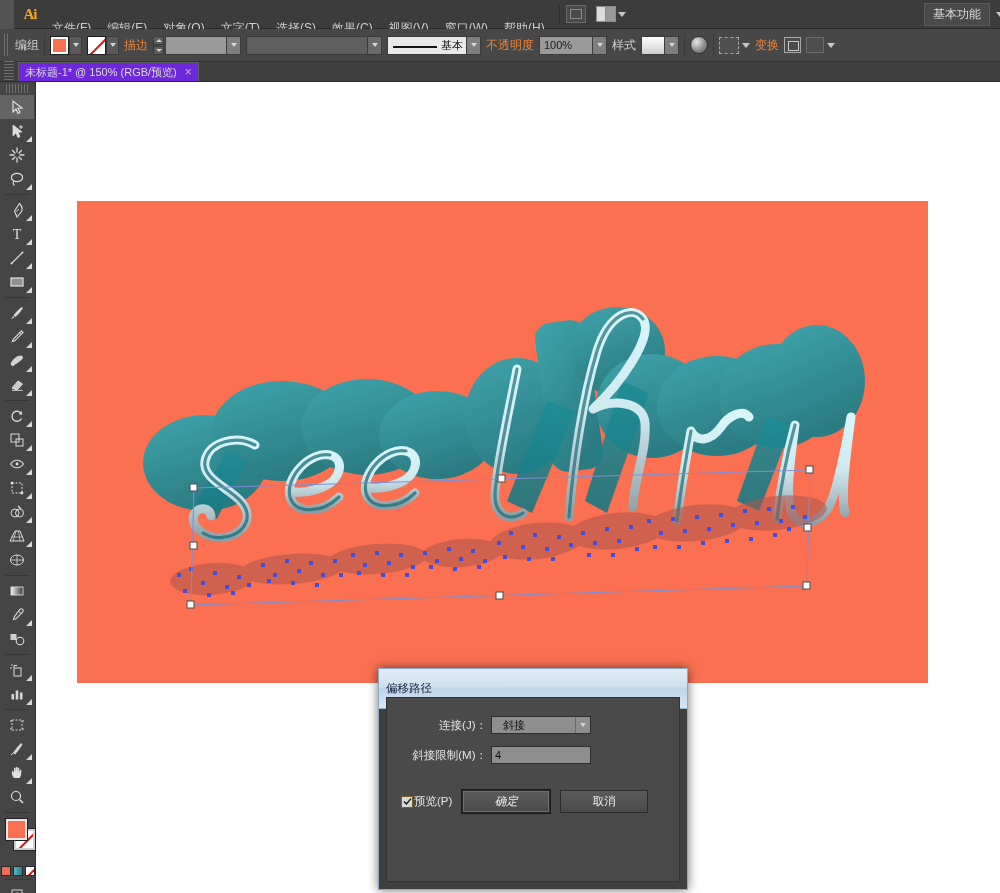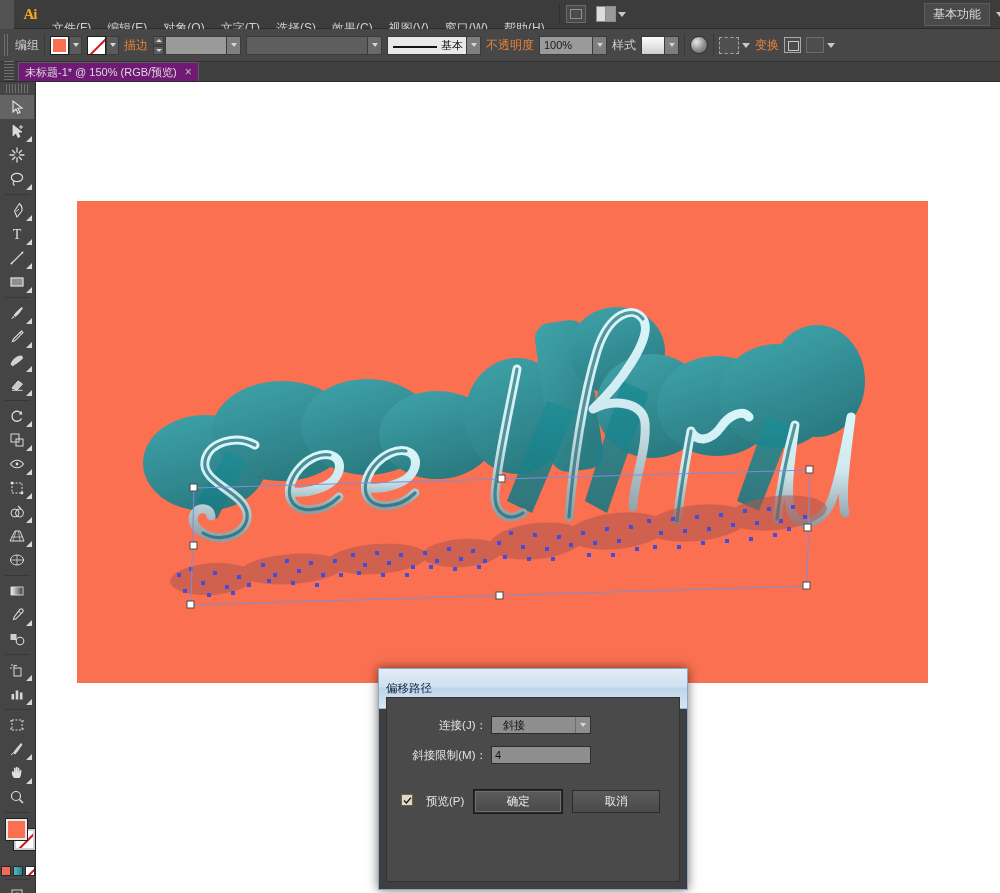--- a/index.html
+++ b/index.html
@@ -118,21 +118,21 @@
   .align-icon::after{content:"";position:absolute;left:3px;top:3px;width:9px;height:8px;border:1px solid #c9c9c9;}
   .sm-icon{width:18px;height:16px;background:#4d4d4d;border:1px solid #6b6b6b;}
 
   
   .tabbar {
     position:absolute;left:0;top:62px;width:1000px;height:20px;background:#3f3f3f;
     display:flex;align-items:flex-end;border-bottom:1px solid #2c2c2c;
   }
   .tab-grip{width:10px;height:20px;background:repeating-linear-gradient(to bottom,#6e6e6e 0 1px,transparent 1px 3px);margin:0 4px;}
   .doc-tab{
-    height:19px;background:#701a75;border:1px solid #5d5d5d;border-bottom:none;
+    height:19px;background:#6d28d9;border:1px solid #5d5d5d;border-bottom:none;
     display:flex;align-items:center;padding:0 6px;gap:8px;font-size:11px;color:#dcdcdc;
   }
   .tab-close{font-size:12px;color:#c0c0c0;line-height:1;}
 
   
   .toolbar{
     position:absolute;left:0;top:82px;width:36px;height:811px;background:#454545;
     border-right:1px solid #2e2e2e;
   }
   .tb-grip{height:9px;background:repeating-linear-gradient(to right,#707070 0 1px,transparent 1px 3px);
@@ -190,33 +190,33 @@
   .dlg-input .unit{font-size:10px;color:#222;}
   .dlg-select{
     width:100px;height:18px;background:#8e8e8e;border:1px solid #2e2e2e;display:flex;align-items:center;
     padding-left:11px;font-size:11px;color:#101010;position:relative;
   }
   .dlg-select .arrow-box{
     position:absolute;right:0;top:0;width:15px;height:16px;background:#8e8e8e;border-left:1px solid #6d6d6d;
     display:flex;align-items:center;justify-content:center;
   }
   .dlg-bottom{display:flex;align-items:center;margin-top:26px;padding-left:14px;gap:10px;}
-  .chk-wrap{display:flex;gap:13px;}
+  .chk-wrap{display:flex;align-items:center;gap:1px;}
   .chkbox{
     width:12px;height:12px;background:#d8d8d8;border:1px solid #7a5f22;
     display:flex;align-items:center;justify-content:center;
   }
   .chkbox svg{display:block;}
   .chk-label{font-size:11.5px;color:#e4e4e4;}
   .dlg-btn{
     width:88px;height:23px;background:linear-gradient(to bottom,#5b5b5b,#4a4a4a);
     border:1px solid #2b2b2b;color:#ececec;font-size:11.5px;
     display:flex;align-items:center;justify-content:center;
   }
-  .dlg-btn.primary{box-shadow:0 0 0 1px #1a1a1a, inset 0 0 0 1px #6d6d6d;}
+  .dlg-btn.primary{box-shadow:0 0 0 1px #1a1a1a, inset 0 0 0 1px #6d6d6d;font-style:italic;}
 </style>
 </head>
 <body>
 
 <div class="menubar">
   <div class="ai-logo">Ai</div>
   <div class="menu-item">文件(F)</div>
   <div class="menu-item">编辑(E)</div>
   <div class="menu-item">对象(O)</div>
   <div class="menu-item">文字(T)</div>

